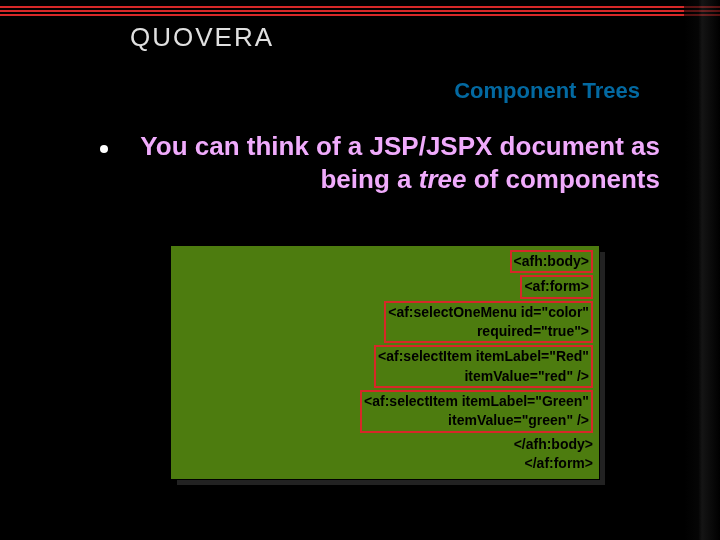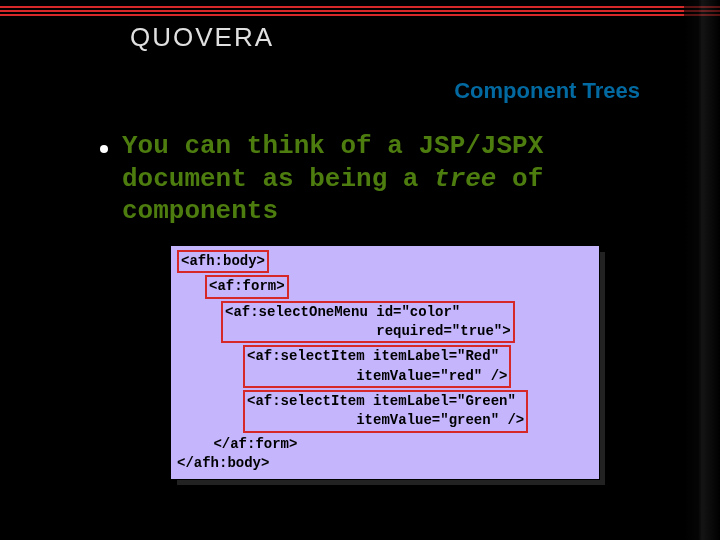--- a/index.html
+++ b/index.html
@@ -1,15 +1,15 @@
 <!DOCTYPE html>
 <html><head>
 <meta charset="utf-8">
 <style>
-  * { margin: 0; padding: 0; box-sizing: border-box; }
+  * { margin: 0; padding: 0; box-sizing: border-box; text-align: right; }
   body {
     width: 720px;
     height: 540px;
     background: #000;
     font-family: Verdana, Arial, sans-serif;
     overflow: hidden;
     position: relative;
   }
   .stripe {
     position: absolute;
@@ -53,36 +53,35 @@
   }
   .bullet-dot {
     width: 8px;
     height: 8px;
     background: #fff;
     border-radius: 50%;
     margin-top: 15px;
     flex: 0 0 auto;
   }
   .bullet-text {
-    color: #4d7c0f;
+    color: #f0abfc;
     font-size: 26px;
     font-weight: bold;
     line-height: 1.25;
-    font-family: Liberation Mono, monospace;
   }
   .bullet-text .em { font-style: italic; }
   .code-block {
     position: absolute;
     top: 245px;
     left: 170px;
     width: 430px;
-    background: #c4b5fd;
+    background: #4d7c0f;
     border: 1px solid #000;
     padding: 4px 6px 6px 6px;
-    font-family: Liberation Mono, monospace;
+    font-family: Liberation Sans, sans-serif;
     font-size: 14px;
     line-height: 1.38;
     color: #000;
     font-weight: bold;
   }
   .code-block .shadow {
     position: absolute;
     right: -6px;
     bottom: -6px;
     top: 6px;
@@ -130,15 +129,15 @@
   </div>
 </div>
 
 <div class="code-block">
   <div class="shadow"></div>
   <div><span class="outline">&lt;afh:body&gt;</span></div>
   <div class="indent1"><span class="outline"> &lt;af:form&gt;</span></div>
   <div class="indent2"><span class="outline"><span class="line">&lt;af:selectOneMenu id="color"</span><br><span class="line">                  required="true"&gt;</span></span></div>
   <div class="indent3"><span class="outline"><span class="line">&lt;af:selectItem itemLabel="Red"</span><br><span class="line">             itemValue="red" /&gt;</span></span></div>
   <div class="indent3"><span class="outline"><span class="line">&lt;af:selectItem itemLabel="Green"</span><br><span class="line">             itemValue="green" /&gt;</span></span></div>
+  <div class="line">&lt;/afh:body&gt;</div>
   <div class="line indent1"> &lt;/af:form&gt;</div>
-  <div class="line">&lt;/afh:body&gt;</div>
 </div>
 
 </body></html>

